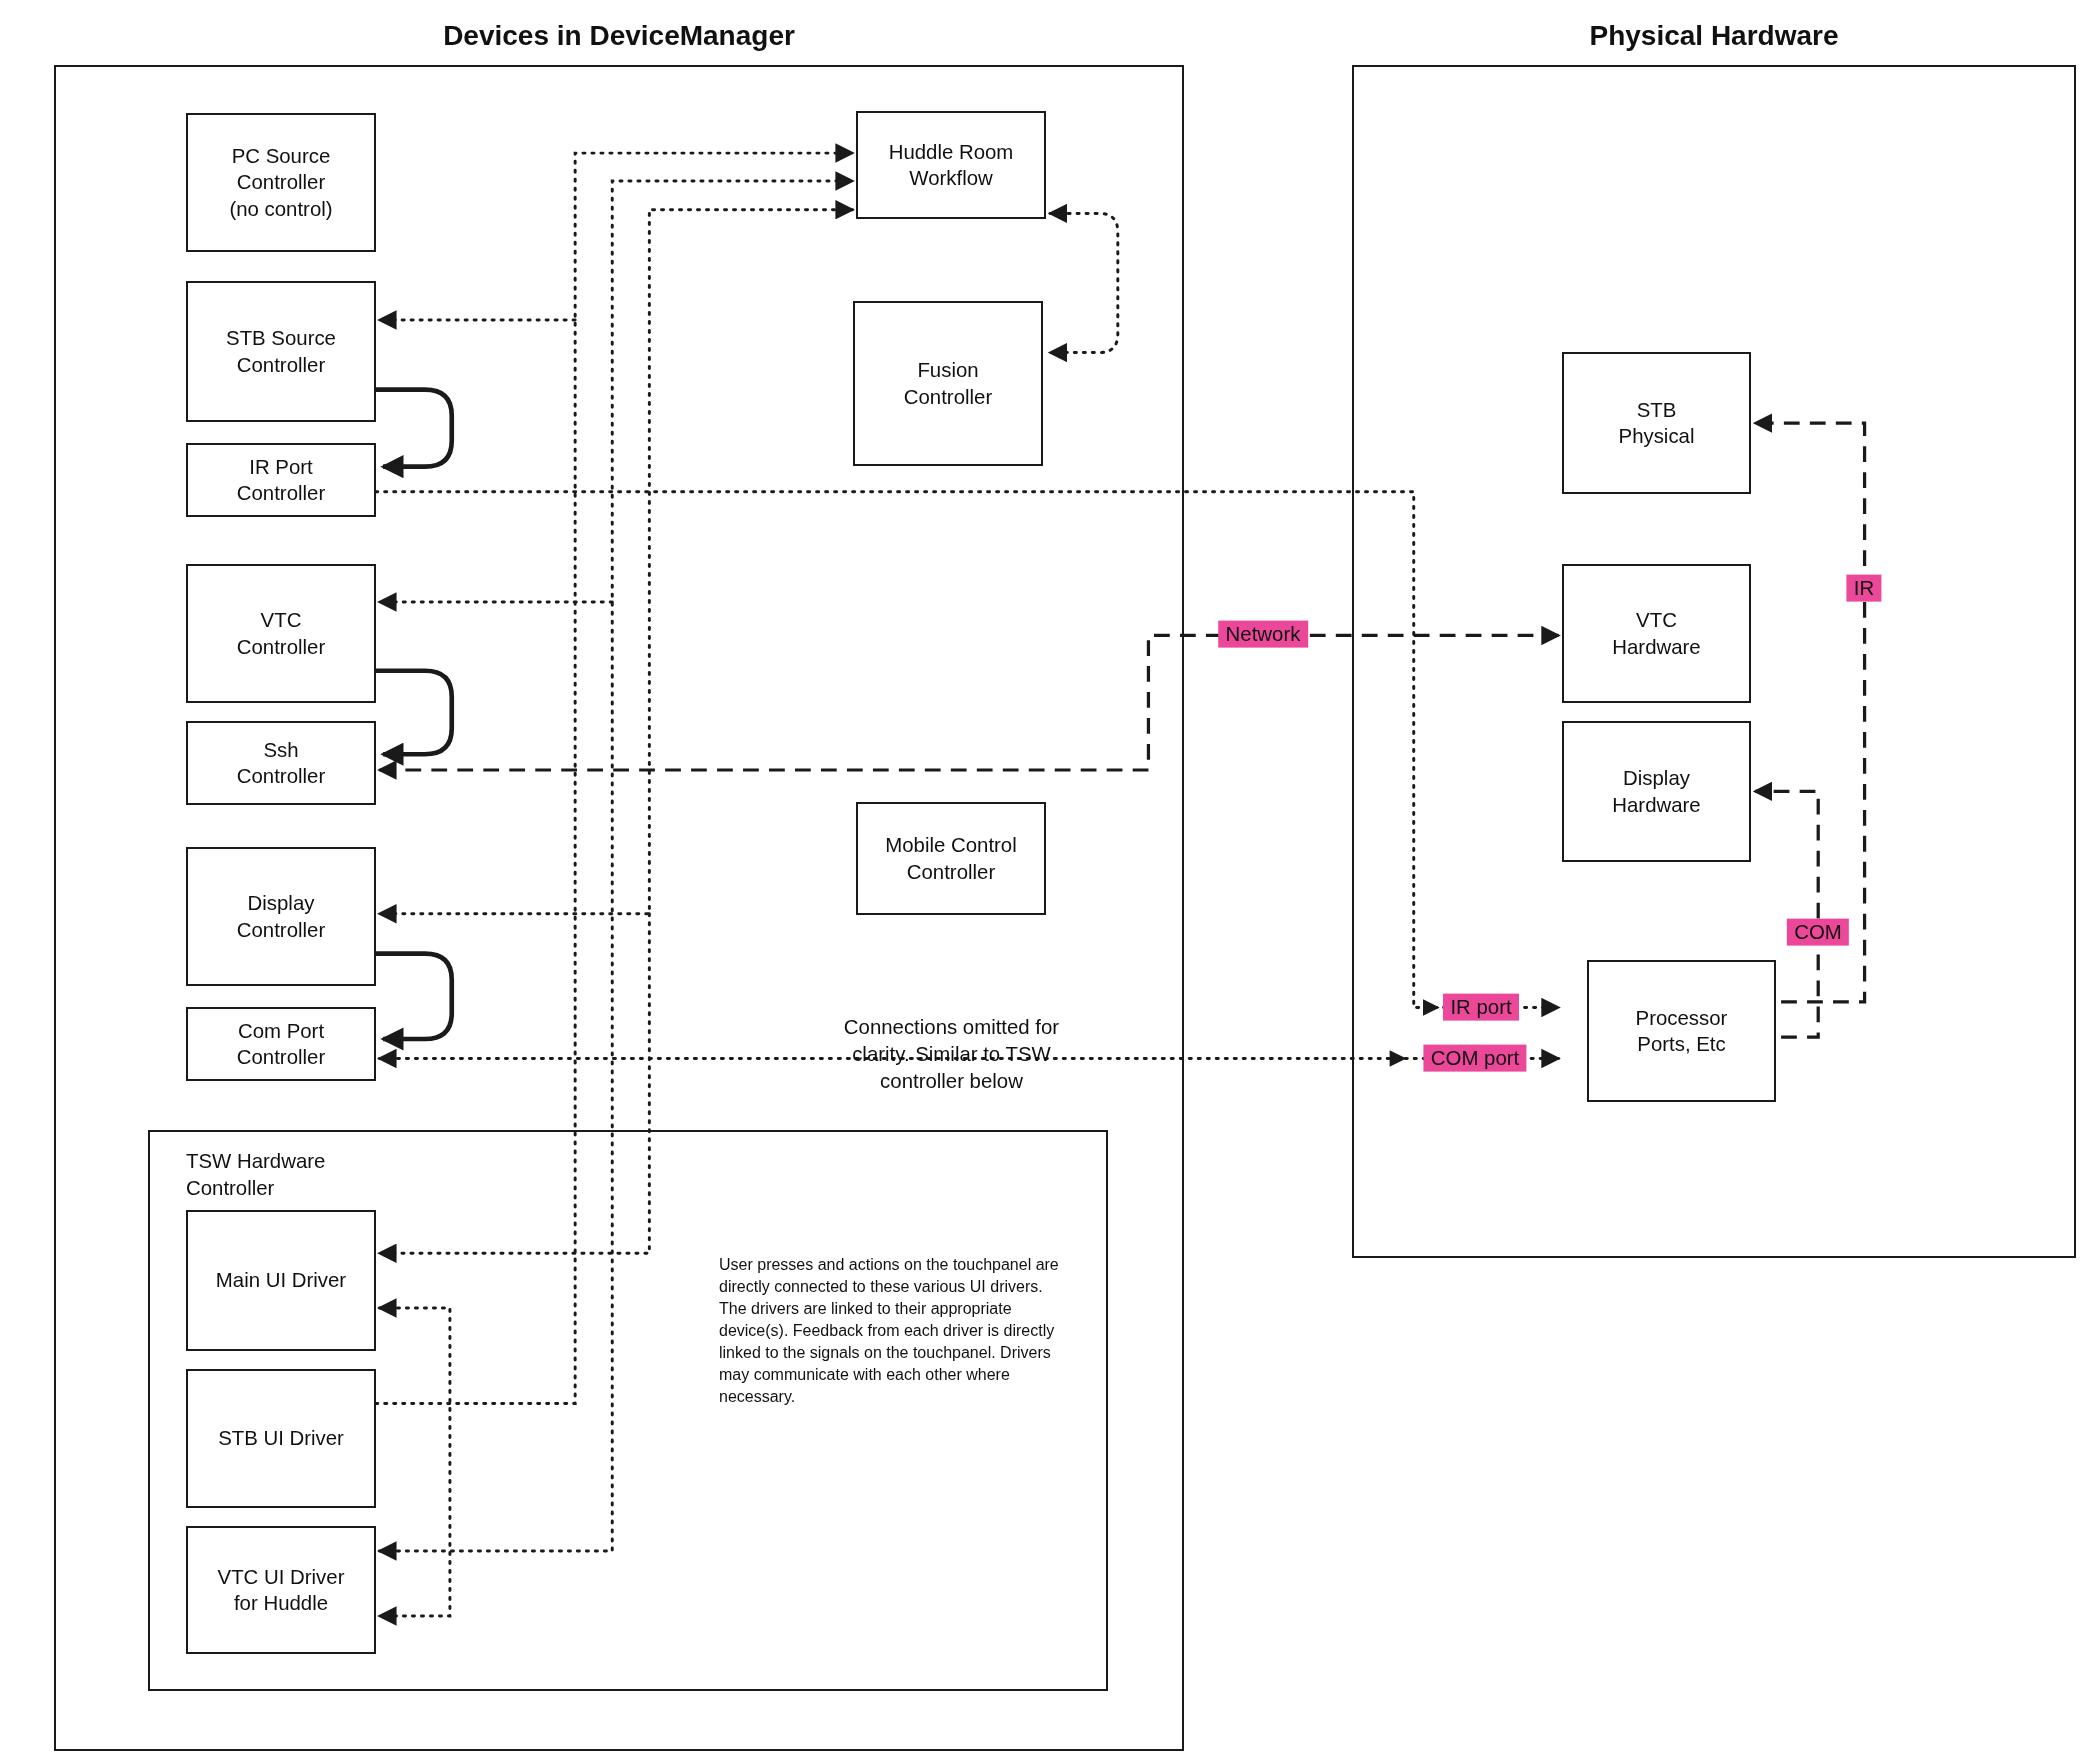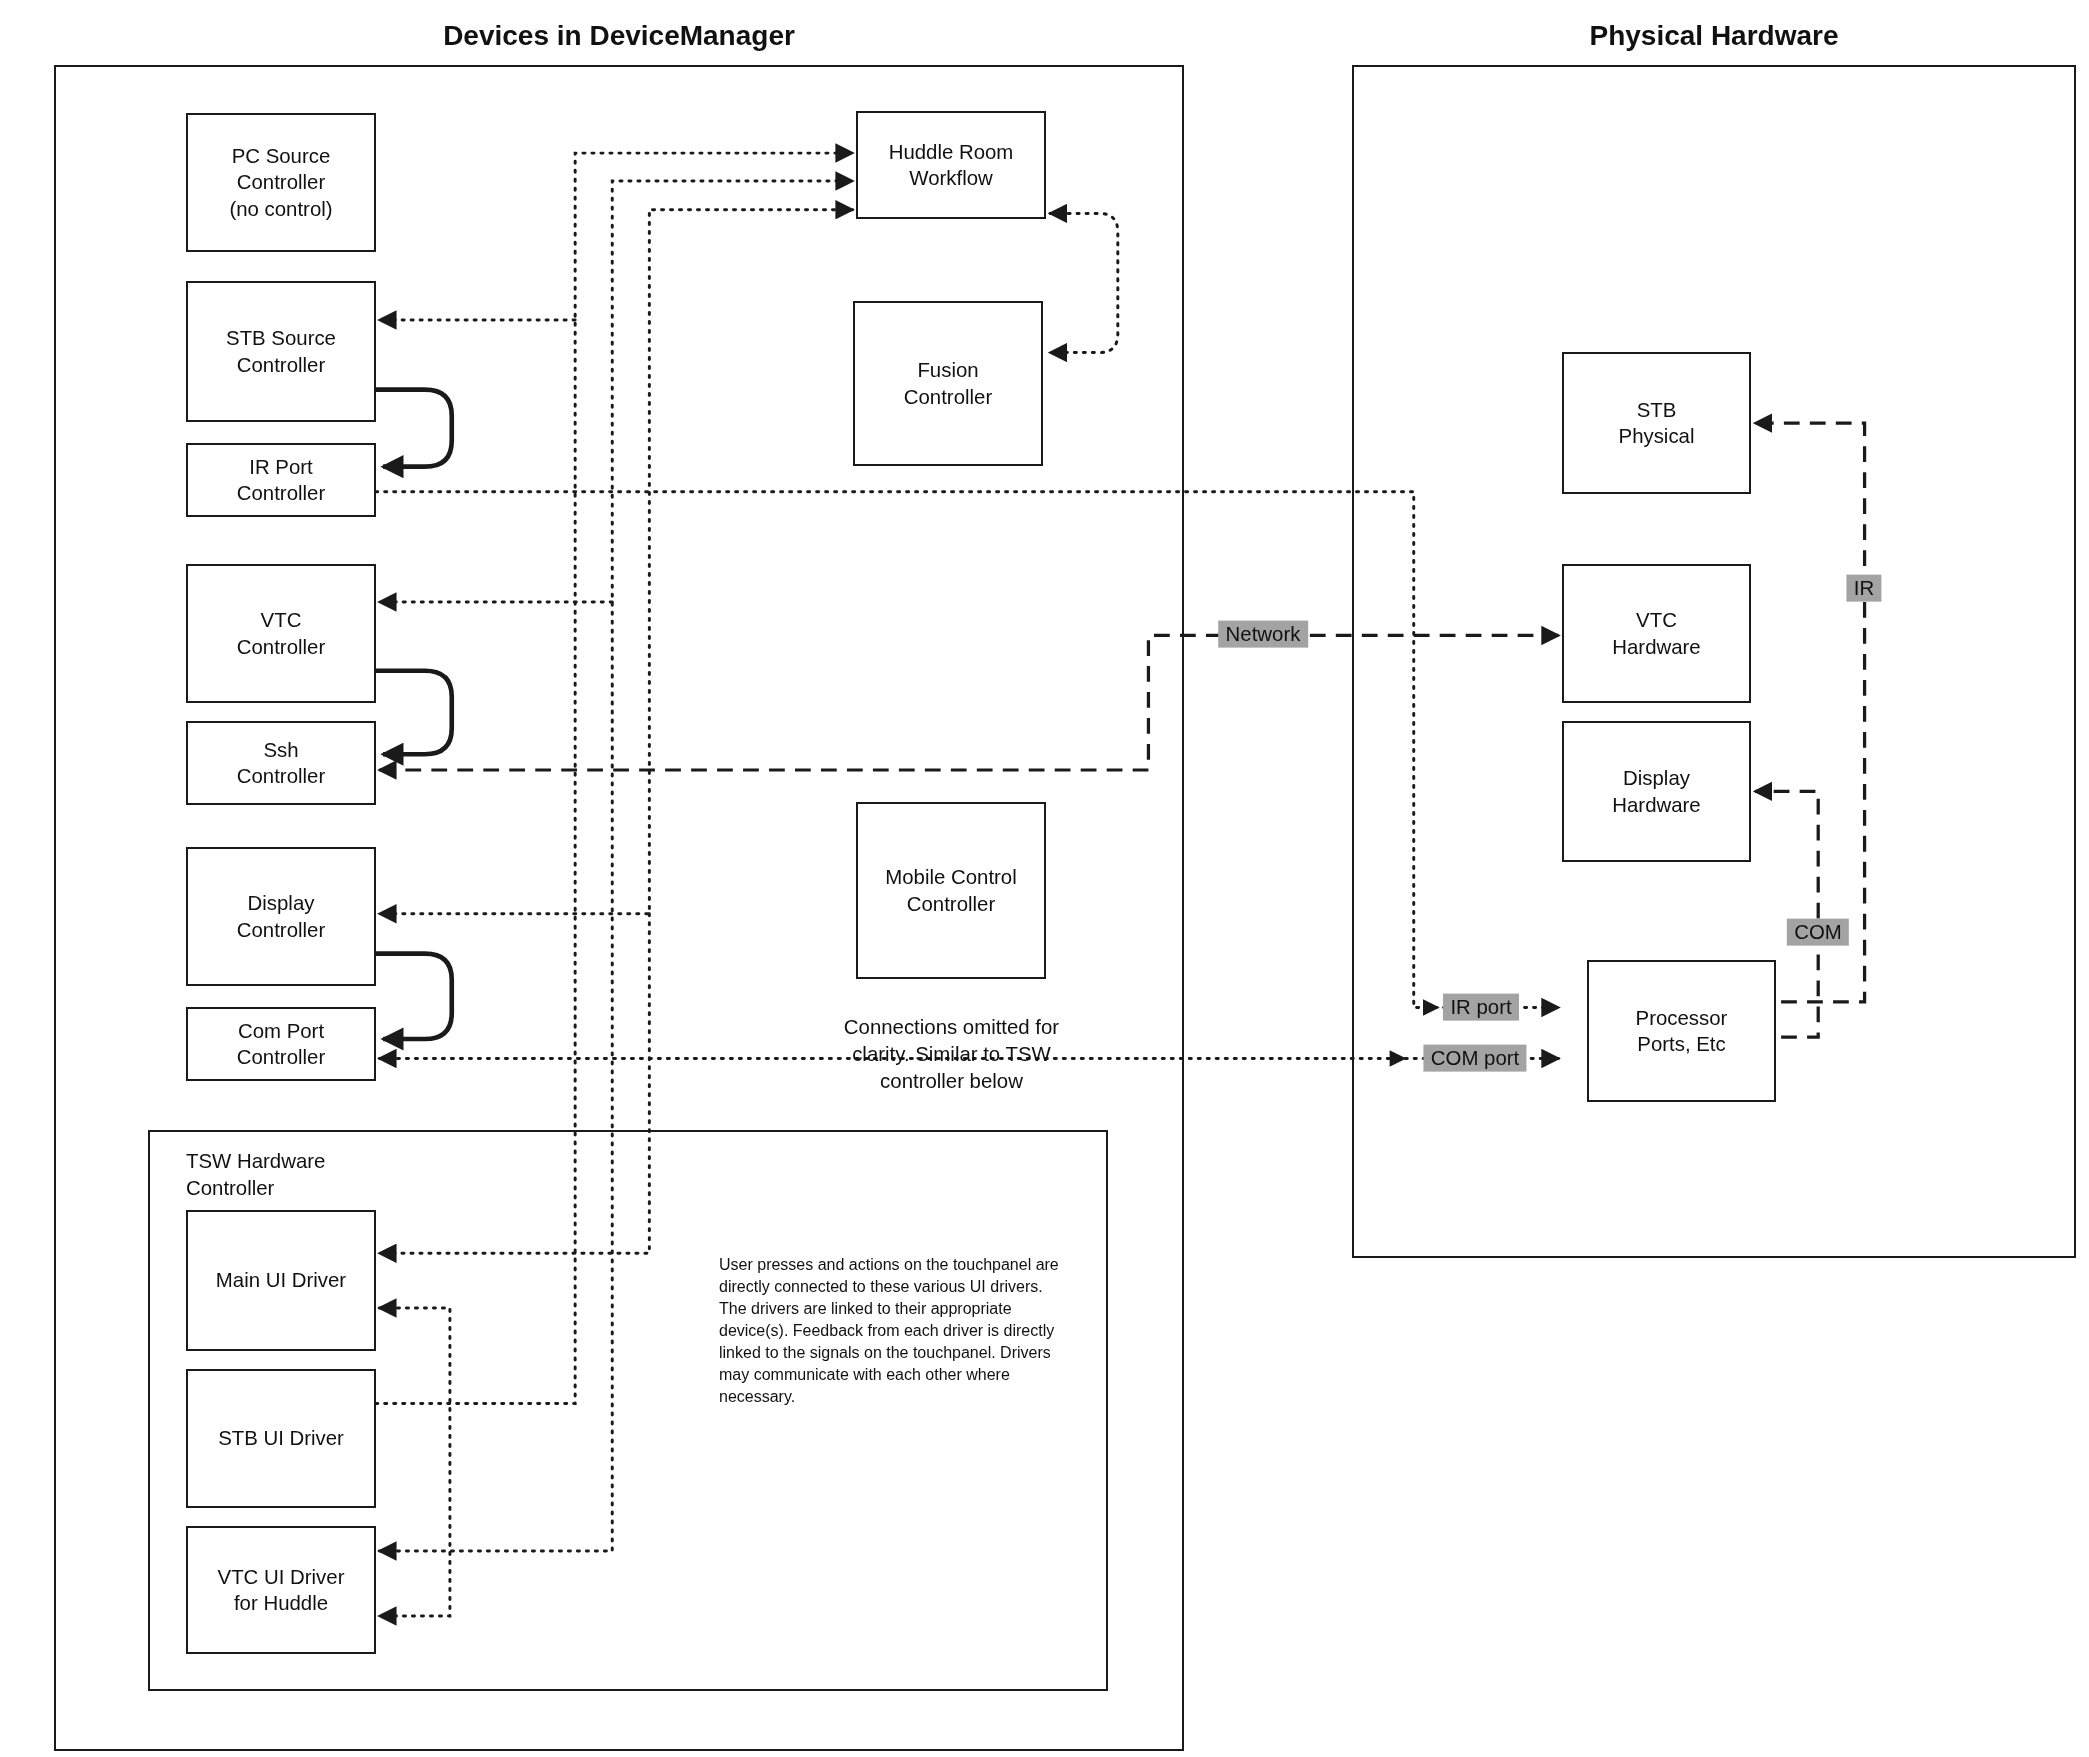--- a/index.html
+++ b/index.html
@@ -34,21 +34,21 @@
   .section-title {
     position: absolute;
     text-align: center;
     font-size: 28px;
     font-weight: bold;
     color: #111111;
   }
   .line-label {
     position: absolute;
     transform: translate(-50%, -50%);
-    background: #a3a3a3;
+    background: #ec4899;
     padding: 1.9px 7.4px;
     font-size: 20.4px;
     white-space: nowrap;
   }
   .tsw-label {
     position: absolute;
     font-size: 20.4px;
     line-height: 1.3;
     white-space: pre-line;
   }
@@ -135,21 +135,21 @@
 Controller</div>
   <div class="node" style="left:186px; top:847px; width:190px; height:139px;">Display
 Controller</div>
   <div class="node" style="left:186px; top:1007px; width:190px; height:74px;">Com Port
 Controller</div>
 
   <div class="node" style="left:856px; top:111px; width:190px; height:108px;">Huddle Room
 Workflow</div>
   <div class="node" style="left:853px; top:301px; width:190px; height:165px;">Fusion
 Controller</div>
-  <div class="node" style="left:856px; top:802px; width:190px; height:177px;">Mobile Control
+  <div class="node" style="left:856px; top:802px; width:190px; height:113px;">Mobile Control
 Controller</div>
 
   <div class="caption" style="left:814px; top:1014px; width:275px;text-align:center;">Connections omitted for
 clarity. Similar to TSW
 controller below</div>
 
   <div class="tsw-label" style="left:186px; top:1148px;">TSW Hardware
 Controller</div>
   <div class="node" style="left:186px; top:1210px; width:190px; height:141px;">Main UI Driver</div>
   <div class="node" style="left:186px; top:1369px; width:190px; height:139px;">STB UI Driver</div>

